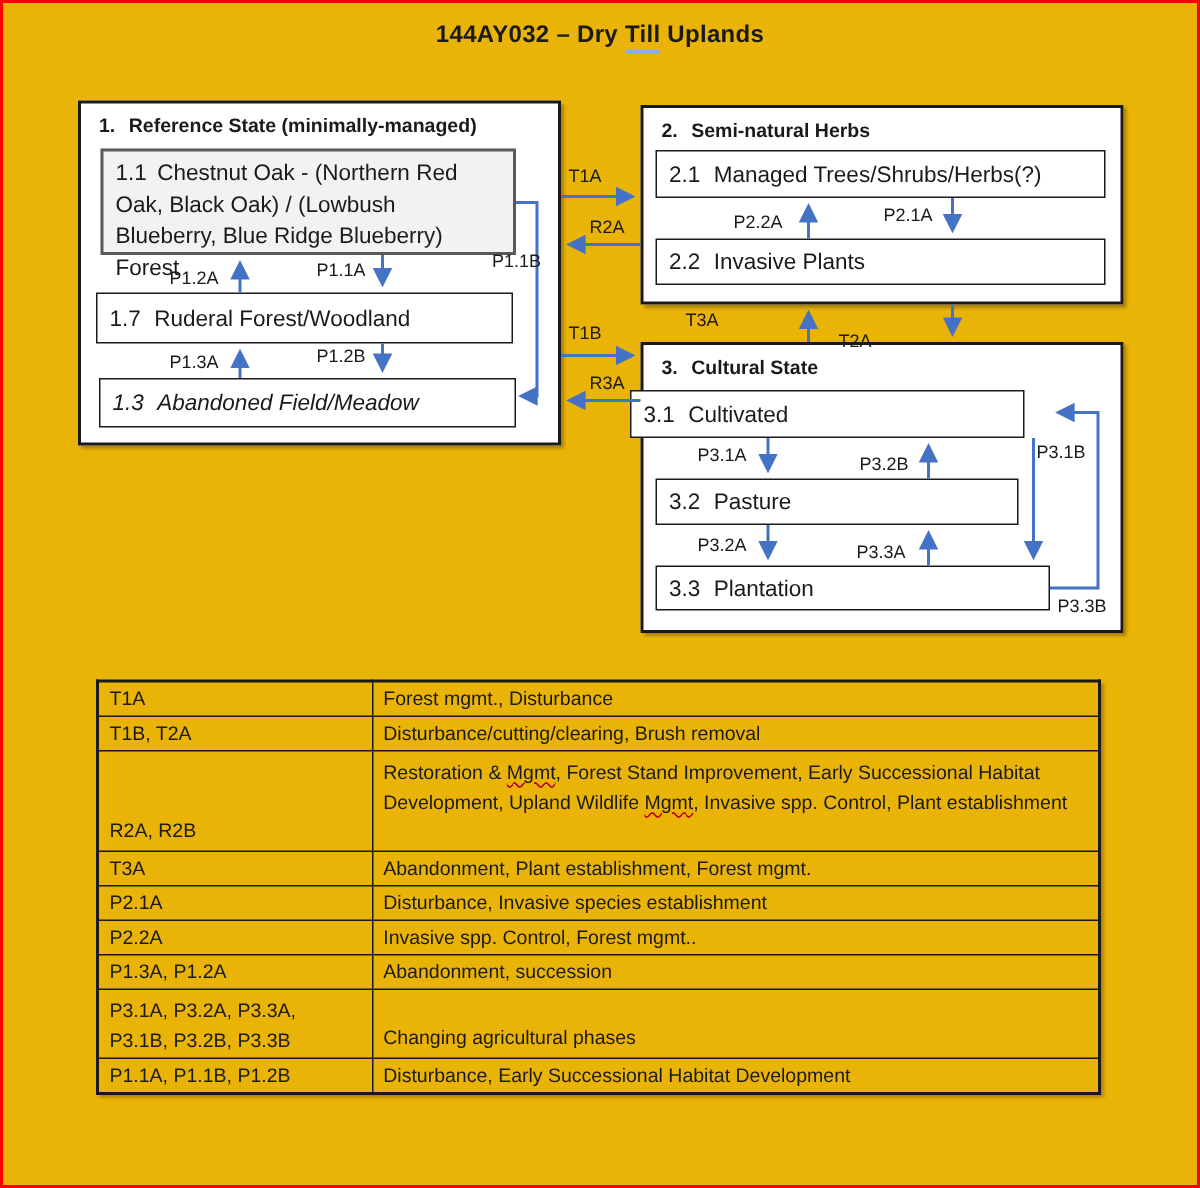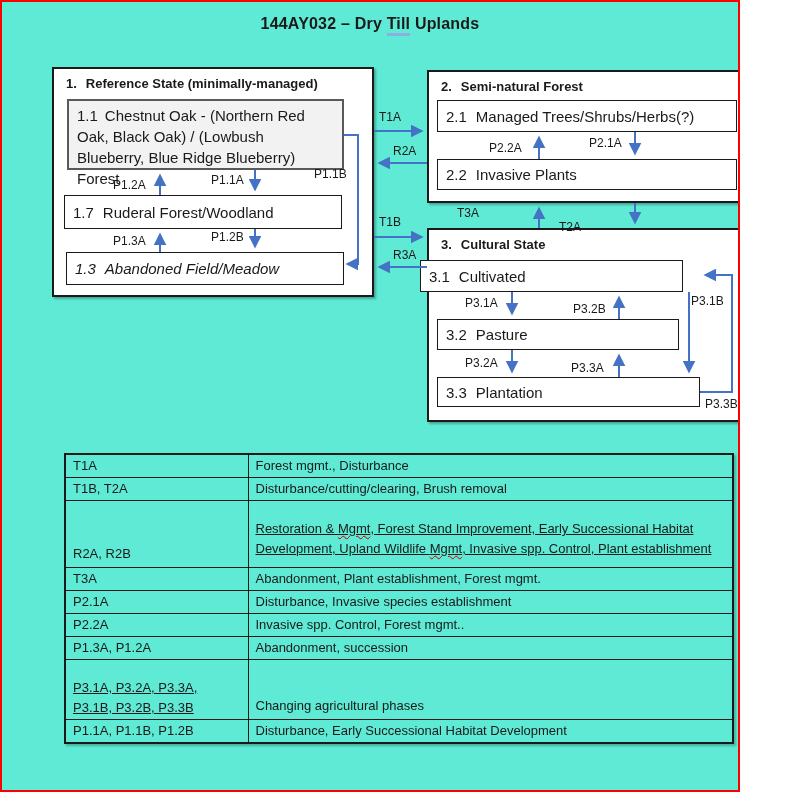--- a/index.html
+++ b/index.html
@@ -1,18 +1,18 @@
 <!DOCTYPE html>
 <html><head>
 <meta charset="utf-8">
 <style>
   html,body{margin:0;padding:0;background:#fff;}
   .page{
-    position:relative;width:740px;height:792px;box-sizing:border-box;
-    border:2px solid #ff0000;background:#5eead4;overflow:hidden;
+    position:relative;width:800px;height:792px;box-sizing:border-box;
+    border:2px solid #ff0000;background:#eab308;overflow:hidden;
     font-family:"Liberation Sans",sans-serif;color:#1a1a1a;
   }
   .title{
     position:absolute;left:0;top:13px;width:100%;text-align:center;
     font-size:16px;font-weight:bold;letter-spacing:.2px;
   }
   .title .gram{border-bottom:3px solid #8FAEE0;padding-bottom:1px;}
   .statebox{
     position:absolute;box-sizing:border-box;border:2px solid #1a1a1a;background:#fff;
     box-shadow:2px 2px 2px rgba(0,0,0,.28);
@@ -37,21 +37,21 @@
     font-size:13px;line-height:20px;
     box-shadow:2px 2px 2px rgba(0,0,0,.25);
   }
   .ttable td,.ttable th{
     border:1px solid #1a1a1a;padding:1px 7px;overflow:hidden;text-align:left;
     font-weight:normal;vertical-align:middle;
   }
   .ttable{border:2px solid #1a1a1a;}
   .ttable th{font-style:italic;}
   .ttable .vb{vertical-align:bottom;padding-bottom:3px;}
-  .ttable .vt{vertical-align:top;padding-top:18px;text-decoration:underline;}
+  .ttable .vt{vertical-align:top;padding-top:4px;}
   .sp-err{text-decoration:underline;text-decoration-style:wavy;text-decoration-color:#C00000;text-decoration-thickness:1px;text-underline-offset:2px;}
 </style>
 </head>
 <body>
 
 <div class="page">
 
   <div class="title"><span>144AY032 – Dry </span><span class="gram">Till</span><span> Uplands</span></div>
 
   <div class="statebox" style="left:50px;top:65px;width:322px;height:230px;">
@@ -61,21 +61,21 @@
   <div class="phase" style="left:62px;top:193px;width:278px;height:34px;">
       <span class="num">1.7</span>
       <span>Ruderal Forest/Woodland</span>
     </div>
   <div class="phase" style="left:64px;top:250px;width:278px;height:33px;font-style:italic;">
       <span class="num">1.3</span>
       <span>Abandoned Field/Meadow</span>
     </div>
 
   <div class="statebox" style="left:425px;top:68px;width:322px;height:133px;">
-    <div class="statehdr"><span class="num">2.</span><span>Semi-natural Forest</span></div>
+    <div class="statehdr"><span class="num">2.</span><span>Semi-natural Herbs</span></div>
   </div>
   <div class="phase" style="left:435px;top:98px;width:300px;height:32px;">
       <span class="num">2.1</span>
       <span>Managed Trees/Shrubs/Herbs(?)</span>
     </div>
   <div class="phase" style="left:435px;top:157px;width:300px;height:31px;">
       <span class="num">2.2</span>
       <span>Invasive Plants</span>
     </div>
 
@@ -123,21 +123,21 @@
       <path d="M698,390 L730,390 L730,273 L704,273" marker-end="url(#ah)"></path>
     </g>
   </svg>
 
   <span class="tlabel" style="left:377px;top:108px;">T1A</span>
   <span class="tlabel" style="left:391px;top:142px;">R2A</span>
   <span class="tlabel" style="left:377px;top:213px;">T1B</span>
   <span class="tlabel" style="left:391px;top:246px;">R3A</span>
   <span class="tlabel" style="left:111px;top:176px;">P1.2A</span>
   <span class="tlabel" style="left:209px;top:171px;">P1.1A</span>
-  <span class="tlabel" style="left:312px;top:165px;">P1.1B</span>
+  <span class="tlabel" style="left:326px;top:165px;">P1.1B</span>
   <span class="tlabel" style="left:111px;top:232px;">P1.3A</span>
   <span class="tlabel" style="left:209px;top:228px;">P1.2B</span>
   <span class="tlabel" style="left:487px;top:139px;">P2.2A</span>
   <span class="tlabel" style="left:587px;top:134px;">P2.1A</span>
   <span class="tlabel" style="left:455px;top:204px;">T3A</span>
   <span class="tlabel" style="left:557px;top:198px;margin-top:20px;">T2A</span>
   <span class="tlabel" style="left:463px;top:294px;">P3.1A</span>
   <span class="tlabel" style="left:571px;top:300px;">P3.2B</span>
   <span class="tlabel" style="left:689px;top:292px;">P3.1B</span>
   <span class="tlabel" style="left:463px;top:354px;">P3.2A</span>

